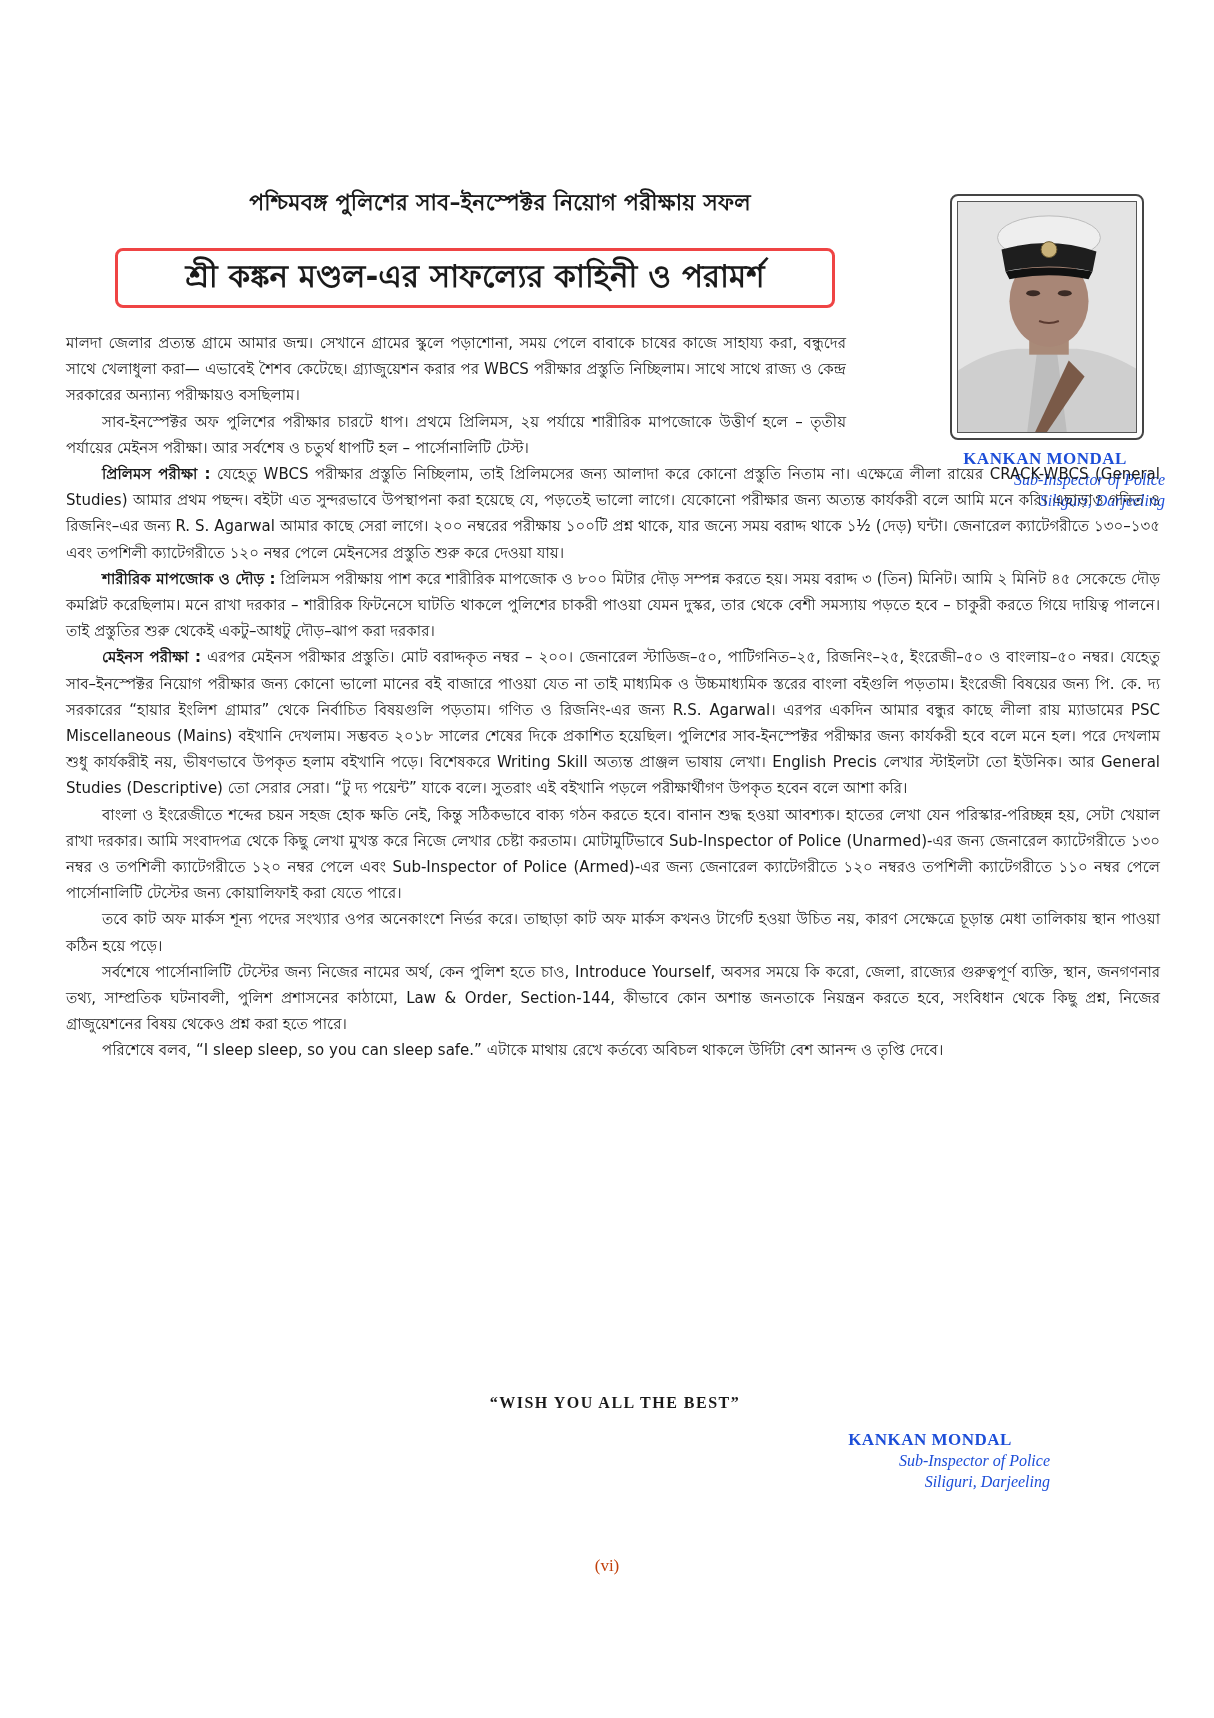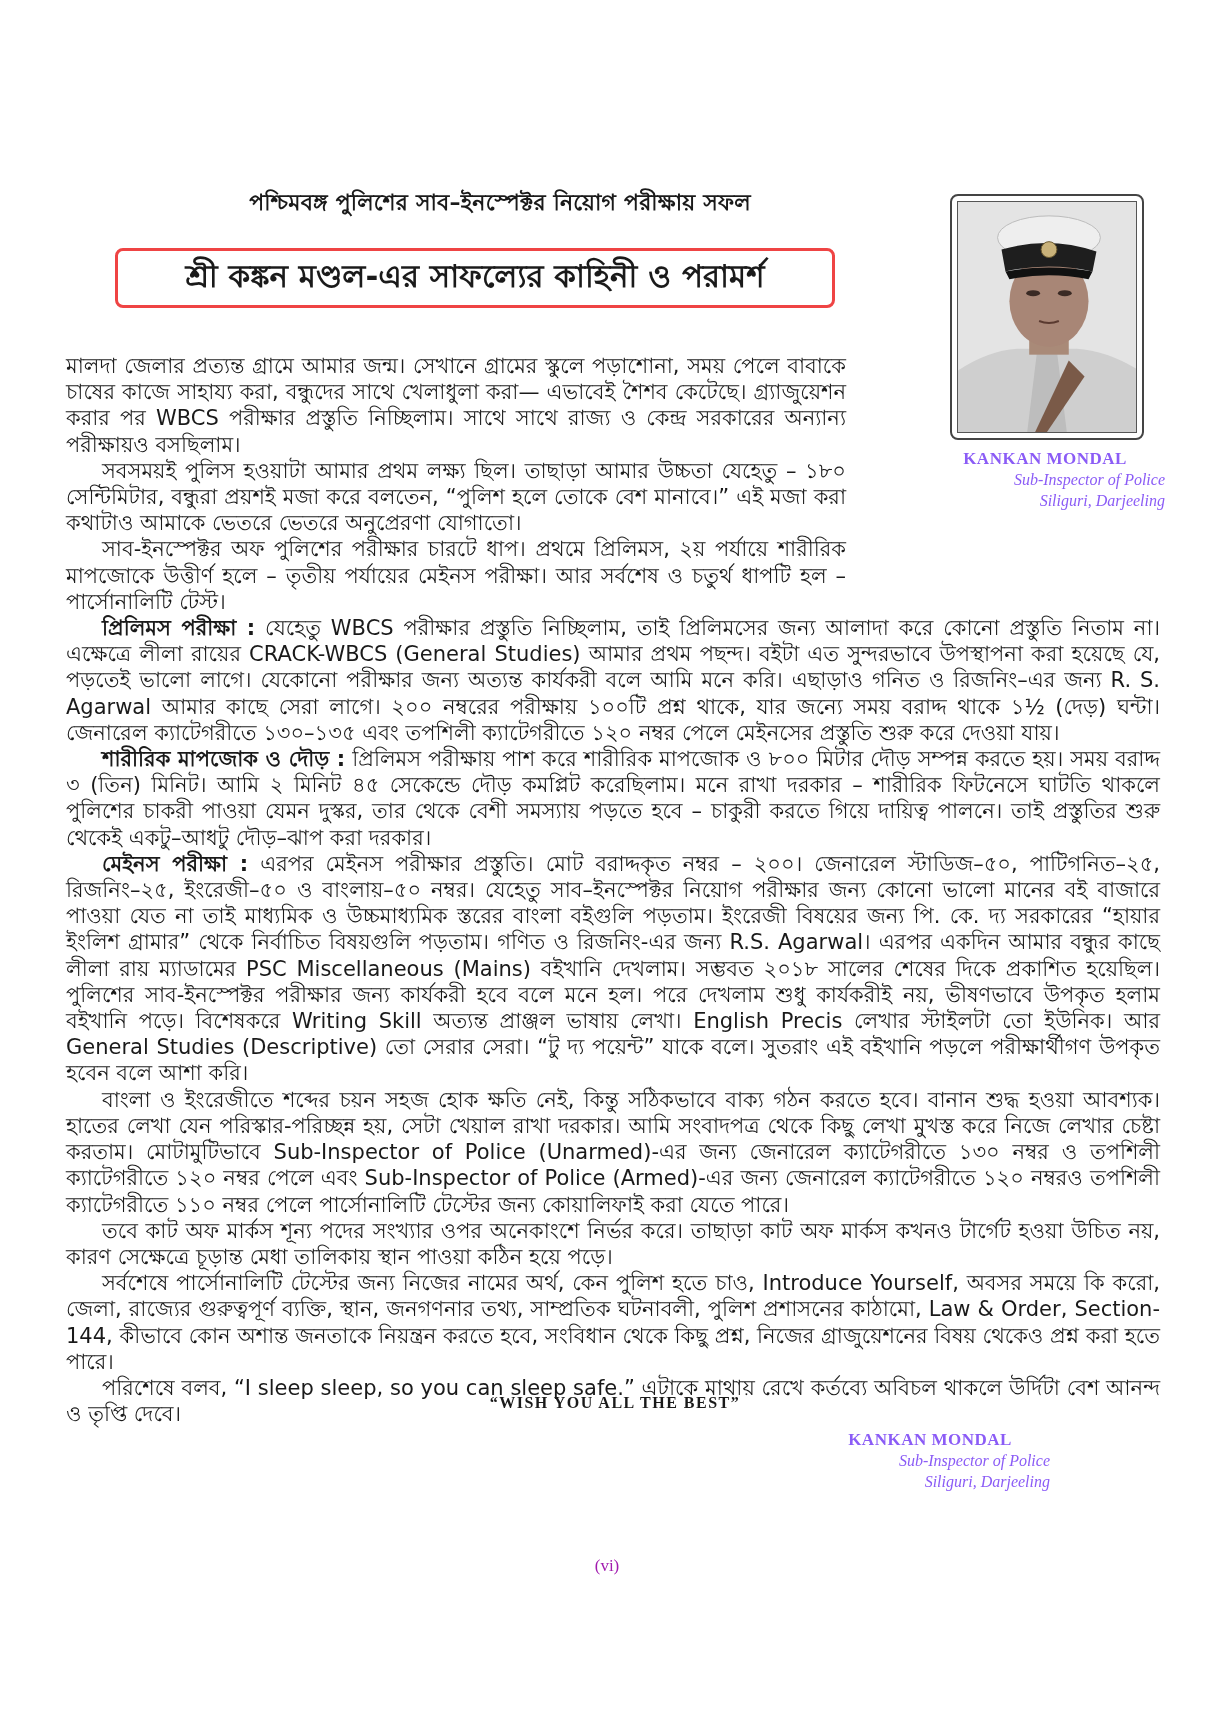--- a/index.html
+++ b/index.html
@@ -24,42 +24,42 @@
   }
   .photo {
     width: 100%; height: 100%; border: 1px solid #555;
     background: linear-gradient(180deg, #ececec 0%, #d9d9d9 40%, #cfcfcf 100%);
     position: relative; overflow: hidden;
   }
   .photo svg { width: 100%; height: 100%; display: block; }
 
   .caption {
     position: absolute; left: 925px; width: 240px; text-align: center;
-    font-family: "Liberation Serif", serif; color: #8b5cf6;
+    font-family: "Liberation Serif", serif; color: #1d4ed8;
   }
   .caption .name { font-size: 17px; font-weight: bold; letter-spacing: 0.5px; }
   .caption .role, .caption .place { font-size: 16px; font-style: italic; line-height: 21px; text-align: right; }
 
   .body-text {
-    position: absolute; left: 66px; top: 353px; width: 1094px;
-    font-size: 21px; line-height: 26.2px; text-align: justify;
+    position: absolute; left: 66px; top: 330px; width: 1094px;
+    font-size: 15px; line-height: 26.2px; text-align: justify;
     font-family: "DejaVu Sans", sans-serif;
   }
   .body-text p { text-indent: 0; }
   .body-text p.ind { text-indent: 36px; }
   .narrow { width: 780px; }
   .body-text .bold { font-weight: bold; }
 
   .wish {
     position: absolute; left: 8px; top: 1394px; width: 1214px; text-align: center;
     font-family: "Liberation Serif", serif; font-weight: bold; font-size: 16px; letter-spacing: 1.5px;
   }
   .page-num {
     position: absolute; left: 0; top: 1556px; width: 1214px; text-align: center;
-    font-family: "Liberation Serif", serif; font-size: 17px; color: #a21caf;
+    font-family: "Liberation Serif", serif; font-size: 17px; color: #c2410c;
   }
 </style>
 </head>
 <body>
 
 <div class="subtitle">পশ্চিমবঙ্গ পুলিশের সাব–ইনস্পেক্টর নিয়োগ পরীক্ষায় সফল</div>
 
 <div class="title-box">
   <span class="title-text">শ্রী কঙ্কন মণ্ডল-এর সাফল্যের কাহিনী ও পরামর্শ</span>
 </div>
@@ -89,21 +89,20 @@
 </div>
 
 <div class="caption" style="top:449px;">
   <div class="name">KANKAN MONDAL</div>
   <div class="role">Sub-Inspector of Police</div>
   <div class="place">Siliguri, Darjeeling</div>
 </div>
 
 <div class="body-text">
   <p class="narrow">মালদা জেলার প্রত্যন্ত গ্রামে আমার জন্ম। সেখানে গ্রামের স্কুলে পড়াশোনা, সময় পেলে বাবাকে চাষের কাজে সাহায্য করা, বন্ধুদের সাথে খেলাধুলা করা— এভাবেই শৈশব কেটেছে। গ্র্যাজুয়েশন করার পর WBCS পরীক্ষার প্রস্তুতি নিচ্ছিলাম। সাথে সাথে রাজ্য ও কেন্দ্র সরকারের অন্যান্য পরীক্ষায়ও বসছিলাম।</p>
-  <p class="ind narrow">সবসময়ই পুলিস হওয়াটা আমার প্রথম লক্ষ্য ছিল। তাছাড়া আমার উচ্চতা যেহেতু – ১৮০ সেন্টিমিটার, বন্ধুরা প্রয়শই মজা করে বলতেন, “পুলিশ হলে তোকে বেশ মানাবে।” এই মজা করা কথাটাও আমাকে ভেতরে ভেতরে অনুপ্রেরণা যোগাতো।</p>
   <p class="ind narrow">সাব-ইনস্পেক্টর অফ পুলিশের পরীক্ষার চারটে ধাপ। প্রথমে প্রিলিমস, ২য় পর্যায়ে শারীরিক মাপজোকে উত্তীর্ণ হলে – তৃতীয় পর্যায়ের মেইনস পরীক্ষা। আর সর্বশেষ ও চতুর্থ ধাপটি হল – পার্সোনালিটি টেস্ট।</p>
   <p class="ind">
     <span class="bold">প্রিলিমস পরীক্ষা :</span><span> যেহেতু WBCS পরীক্ষার প্রস্তুতি নিচ্ছিলাম, তাই প্রিলিমসের জন্য আলাদা করে কোনো প্রস্তুতি নিতাম না। এক্ষেত্রে লীলা রায়ের CRACK-WBCS (General Studies) আমার প্রথম পছন্দ। বইটা এত সুন্দরভাবে উপস্থাপনা করা হয়েছে যে, পড়তেই ভালো লাগে। যেকোনো পরীক্ষার জন্য অত্যন্ত কার্যকরী বলে আমি মনে করি। এছাড়াও গনিত ও রিজনিং–এর জন্য  R. S. Agarwal আমার কাছে সেরা লাগে। ২০০ নম্বরের পরীক্ষায় ১০০টি প্রশ্ন থাকে, যার জন্যে সময় বরাদ্দ থাকে ১½ (দেড়) ঘন্টা।  জেনারেল ক্যাটেগরীতে ১৩০–১৩৫ এবং তপশিলী ক্যাটেগরীতে ১২০ নম্বর পেলে মেইনসের প্রস্তুতি শুরু করে দেওয়া যায়।</span>
   </p>
   <p class="ind">
     <span class="bold">শারীরিক মাপজোক ও দৌড় :</span><span> প্রিলিমস পরীক্ষায় পাশ করে শারীরিক মাপজোক ও ৮০০ মিটার দৌড় সম্পন্ন করতে হয়। সময় বরাদ্দ ৩ (তিন) মিনিট। আমি ২ মিনিট ৪৫ সেকেন্ডে দৌড় কমপ্লিট করেছিলাম। মনে রাখা দরকার – শারীরিক ফিটনেসে ঘাটতি থাকলে পুলিশের চাকরী পাওয়া যেমন দুস্কর, তার থেকে বেশী সমস্যায় পড়তে হবে – চাকুরী করতে গিয়ে দায়িত্ব পালনে। তাই প্রস্তুতির শুরু থেকেই একটু–আধটু দৌড়–ঝাপ করা দরকার।</span>
   </p>
   <p class="ind">
     <span class="bold">মেইনস পরীক্ষা :</span><span> এরপর মেইনস পরীক্ষার প্রস্তুতি। মোট বরাদ্দকৃত নম্বর – ২০০। জেনারেল স্টাডিজ–৫০, পাটিগনিত–২৫, রিজনিং–২৫, ইংরেজী–৫০ ও বাংলায়–৫০ নম্বর। যেহেতু সাব–ইনস্পেক্টর নিয়োগ পরীক্ষার জন্য কোনো ভালো মানের বই বাজারে পাওয়া যেত না তাই মাধ্যমিক ও উচ্চমাধ্যমিক স্তরের বাংলা বইগুলি পড়তাম। ইংরেজী বিষয়ের জন্য পি. কে. দ্য সরকারের “হায়ার ইংলিশ গ্রামার” থেকে নির্বাচিত বিষয়গুলি পড়তাম। গণিত ও রিজনিং-এর জন্য R.S. Agarwal। এরপর একদিন আমার বন্ধুর কাছে লীলা রায় ম্যাডামের PSC Miscellaneous (Mains) বইখানি দেখলাম। সম্ভবত ২০১৮ সালের শেষের দিকে প্রকাশিত হয়েছিল। পুলিশের সাব-ইনস্পেক্টর পরীক্ষার জন্য কার্যকরী হবে বলে মনে হল। পরে দেখলাম শুধু কার্যকরীই নয়, ভীষণভাবে উপকৃত হলাম বইখানি পড়ে। বিশেষকরে Writing Skill অত্যন্ত প্রাঞ্জল ভাষায় লেখা। English Precis লেখার স্টাইলটা তো ইউনিক। আর General Studies (Descriptive) তো সেরার সেরা। “টু দ্য পয়েন্ট” যাকে বলে। সুতরাং এই বইখানি পড়লে পরীক্ষার্থীগণ উপকৃত হবেন বলে আশা করি।</span>
   </p>

